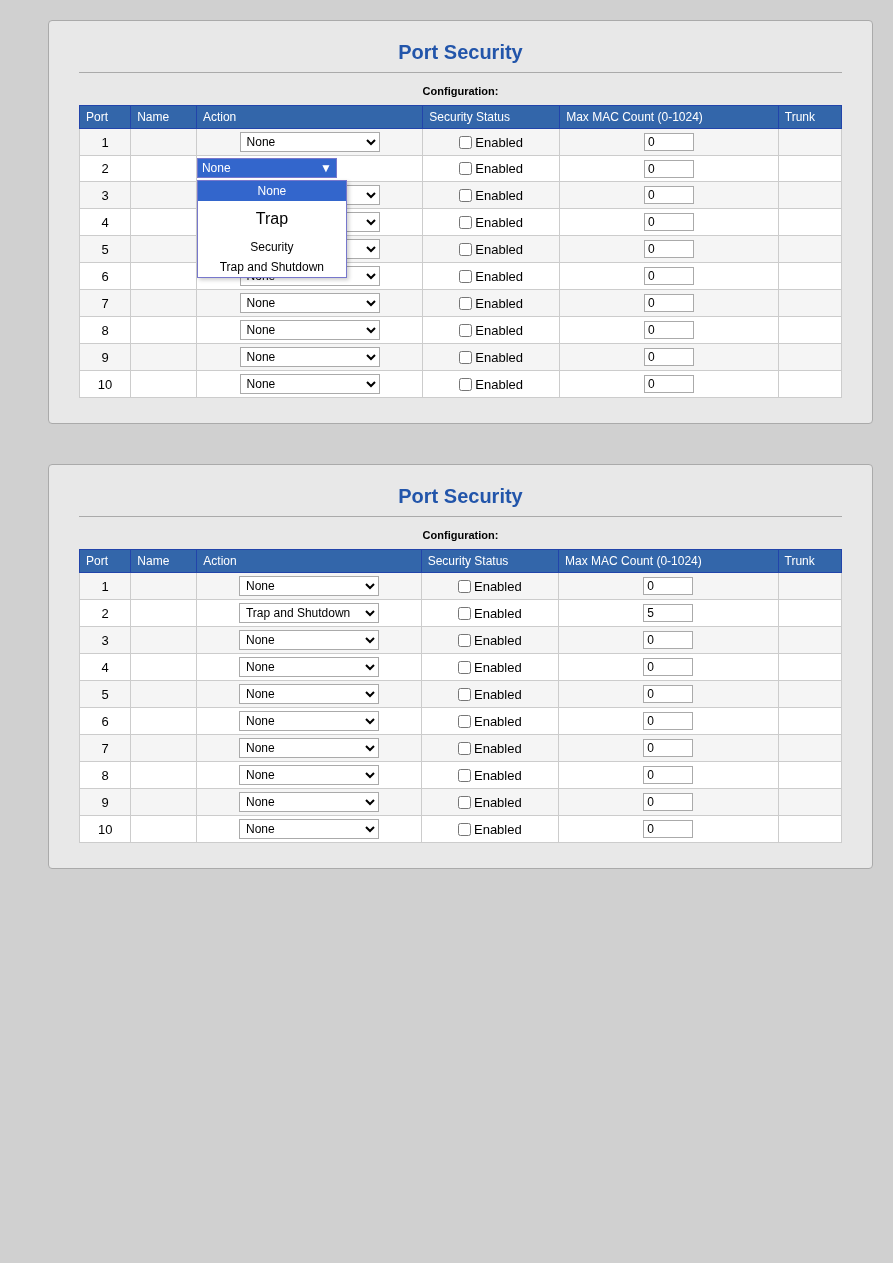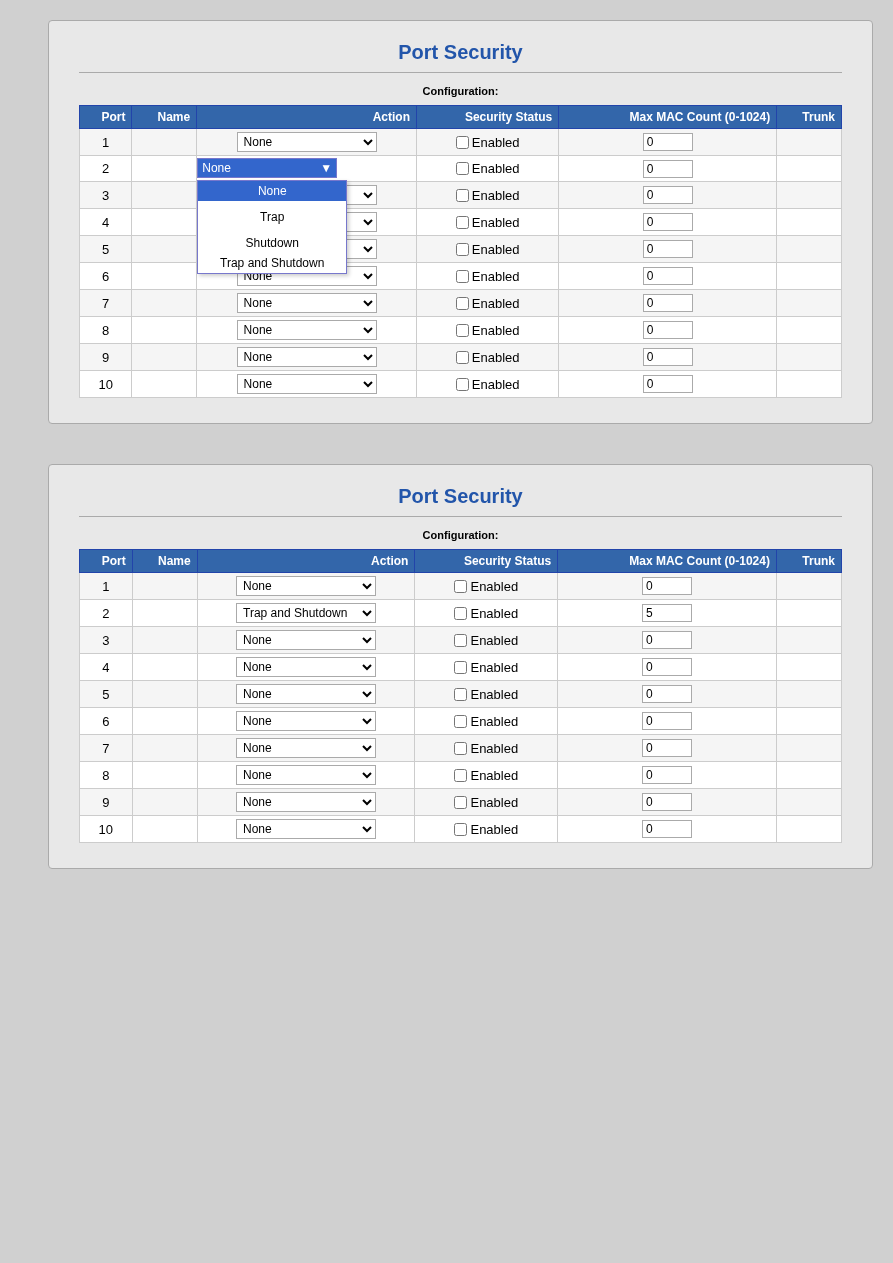--- a/index.html
+++ b/index.html
@@ -37,25 +37,25 @@
       margin-bottom: 8px;
       font-size: 11px;
     }
     table {
       width: 100%;
       border-collapse: collapse;
     }
     table thead tr th {
       background: #3366aa;
       color: #fff;
-      font-weight: bold;
+      font-weight: normal;
       font-size: 12px;
       padding: 4px 6px;
       border: 1px solid #2244aa;
-      text-align: right;
+      text-align: left;
     }
     table tbody tr td {
       background: #fff;
       border: 1px solid #ccc;
       padding: 3px 6px;
       text-align: center;
       vertical-align: middle;
     }
     table tbody tr:nth-child(odd) td {
       background: #f5f5f5;
@@ -119,22 +119,22 @@
           <td>2</td>
           <td></td>
           <td style="position: relative; padding: 0px; height: 26px; min-width: 155px;">
             <div style="position: relative; height: 22px;">
               <div style="width: 140px; border: 1px solid rgb(119, 119, 204); background: rgb(51, 102, 204); color: rgb(255, 255, 255); font-size: 12px; padding: 2px 4px; display: flex; align-items: center; justify-content: space-between; cursor: pointer;">
                 <span>None</span>
                 <span>▼</span>
               </div>
               <div style="position: absolute; top: 22px; left: 0px; width: 150px; background: rgb(255, 255, 255); border: 1px solid rgb(119, 119, 204); z-index: 10; box-shadow: rgba(0, 0, 0, 0.2) 2px 2px 4px;">
                 <div style="padding: 3px 6px; font-size: 12px; cursor: pointer; white-space: nowrap; background: rgb(51, 102, 204); color: rgb(255, 255, 255);">None</div>
-                <div style="padding: 9px 6px; font-size: 12px; cursor: pointer; white-space: nowrap;">Trap</div>
-                <div style="padding: 3px 6px; font-size: 12px; cursor: pointer; white-space: nowrap;">Shutdown</div>
+                <div style="padding: 9px 6px; font-size: 16px; cursor: pointer; white-space: nowrap;">Trap</div>
+                <div style="padding: 3px 6px; font-size: 12px; cursor: pointer; white-space: nowrap;">Security</div>
                 <div style="padding: 3px 6px; font-size: 12px; cursor: pointer; white-space: nowrap;">Trap and Shutdown</div>
               </div>
             </div>
           </td>
           <td>
             <div class="enabled-cell">
               <input type="checkbox" style="">
               <span>Enabled</span>
             </div>
           </td>

